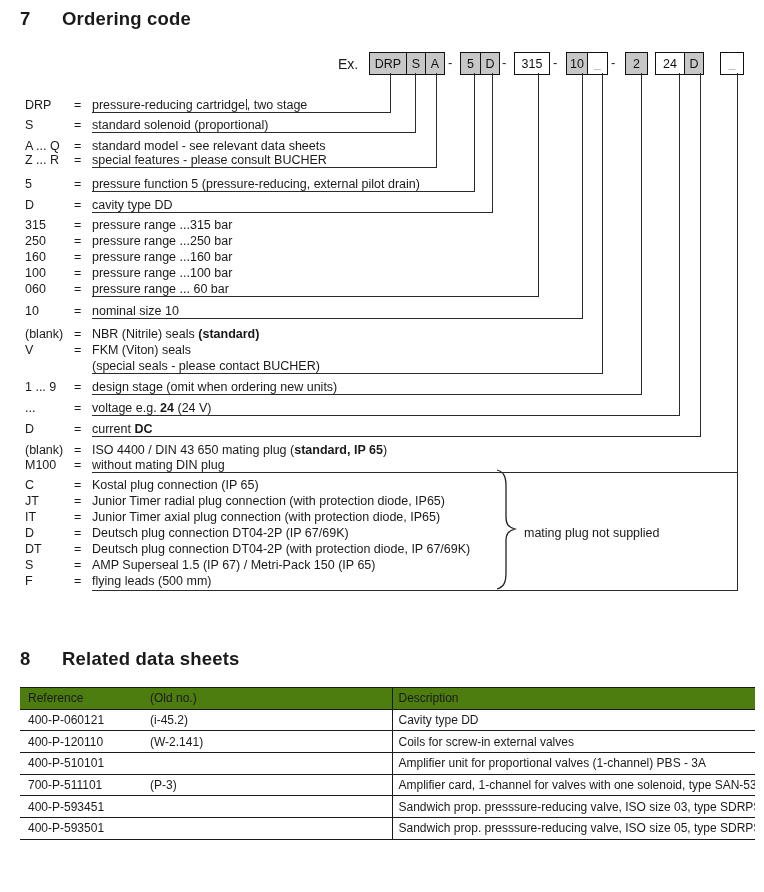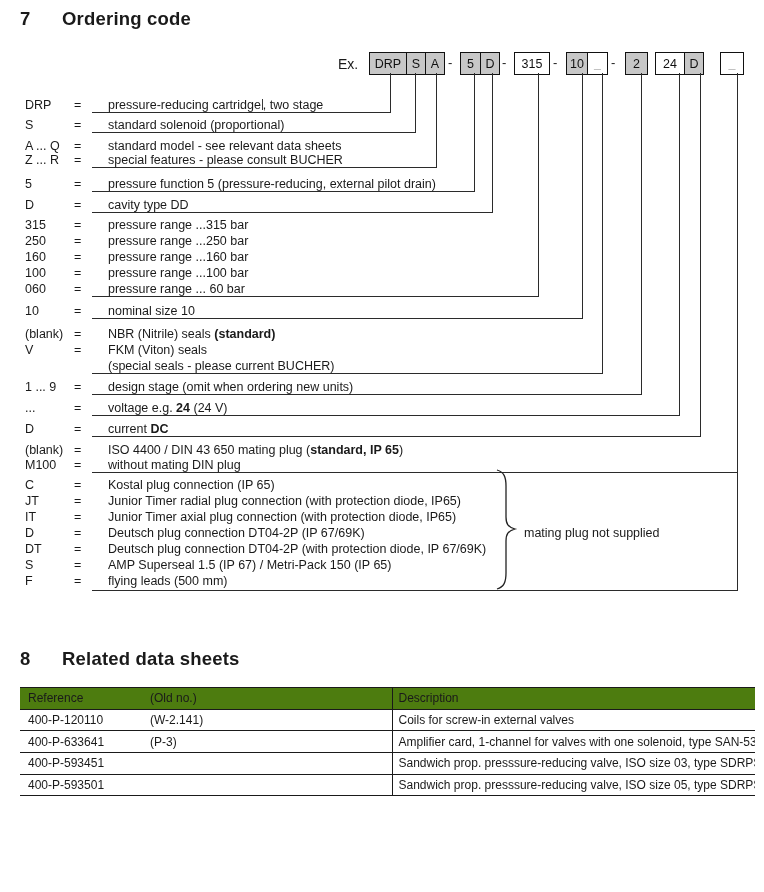--- a/index.html
+++ b/index.html
@@ -19,21 +19,21 @@
   .cell.f{background:#c7c7c7;}
   .cell.blank{color:#8a8a8a;font-weight:700;}
   .dash{position:absolute;top:55px;font-size:13px;font-weight:400;}
   
   .vline{position:absolute;width:1px;background:#2b2b2b;}
   .hline{position:absolute;height:1px;background:#2b2b2b;}
   
   .row{position:absolute;left:0;height:16px;font-size:12.5px;white-space:nowrap;}
   .row .code{position:absolute;left:25px;}
   .row .eq{position:absolute;left:74px;}
-  .row .desc{position:absolute;left:108px;}
+  .row .desc{position:absolute;left:92px;}
   .row b{font-weight:700;}
   .cursor{display:inline-block;width:1px;height:11px;background:#3a3a3a;
           vertical-align:-1px;margin-left:1px;}
   .brace-note{position:absolute;font-size:12.5px;white-space:nowrap;}
   
   .rel-table{position:absolute;left:20px;top:687px;}
   table{border-collapse:collapse;table-layout:fixed;width:735px;
         border-top:1.6px solid #1a1a1a;border-bottom:1.6px solid #1a1a1a;}
   th,td{font-size:12px;font-weight:400;text-align:left;height:20.7px;
         padding:0 4px 0 8px;border-bottom:1.15px solid #1a1a1a;overflow:hidden;
@@ -172,21 +172,21 @@
     <span class="code">(blank)</span>
     <span class="eq">=</span>
     <span class="desc"><span>NBR (Nitrile) seals </span><b>(standard)</b><span></span></span>
   </div>
 <div class="row" style="top:343px">
     <span class="code">V</span>
     <span class="eq">=</span>
     <span class="desc"><span>FKM (Viton) seals</span><b></b><span></span></span>
   </div>
 <div class="row" style="top:359px">
-    <span class="desc"><span>(special seals - please current BUCHER)</span><b></b><span></span></span>
+    <span class="desc"><span>(special seals - please contact BUCHER)</span><b></b><span></span></span>
   </div>
 <div class="row" style="top:380px">
     <span class="code">1 ... 9</span>
     <span class="eq">=</span>
     <span class="desc"><span>design stage (omit when ordering new units)</span><b></b><span></span></span>
   </div>
 <div class="row" style="top:401px">
     <span class="code">...</span>
     <span class="eq">=</span>
     <span class="desc"><span>voltage e.g. </span><b>24</b><span> (24 V)</span></span>
@@ -259,26 +259,36 @@
       </colgroup>
     <thead>
       <tr>
         <th>Reference</th>
         <th class="col-old">(Old no.)</th>
         <th class="col-desc">Description</th>
       </tr>
     </thead>
     <tbody>
       <tr>
+          <td>400-P-060121</td>
+          <td class="col-old">(i-45.2)</td>
+          <td class="col-desc">Cavity type DD</td>
+        </tr>
+      <tr>
           <td>400-P-120110</td>
           <td class="col-old">(W-2.141)</td>
           <td class="col-desc">Coils for screw-in external valves</td>
         </tr>
       <tr>
-          <td>400-P-633641</td>
+          <td>400-P-510101</td>
+          <td class="col-old"></td>
+          <td class="col-desc">Amplifier unit for proportional valves (1-channel) PBS - 3A</td>
+        </tr>
+      <tr>
+          <td>700-P-511101</td>
           <td class="col-old">(P-3)</td>
           <td class="col-desc">Amplifier card, 1-channel for valves with one solenoid, type SAN-535...</td>
         </tr>
       <tr>
           <td>400-P-593451</td>
           <td class="col-old"></td>
           <td class="col-desc">Sandwich prop. presssure-reducing valve, ISO size 03, type SDRPSB-5...</td>
         </tr>
       <tr>
           <td>400-P-593501</td>

